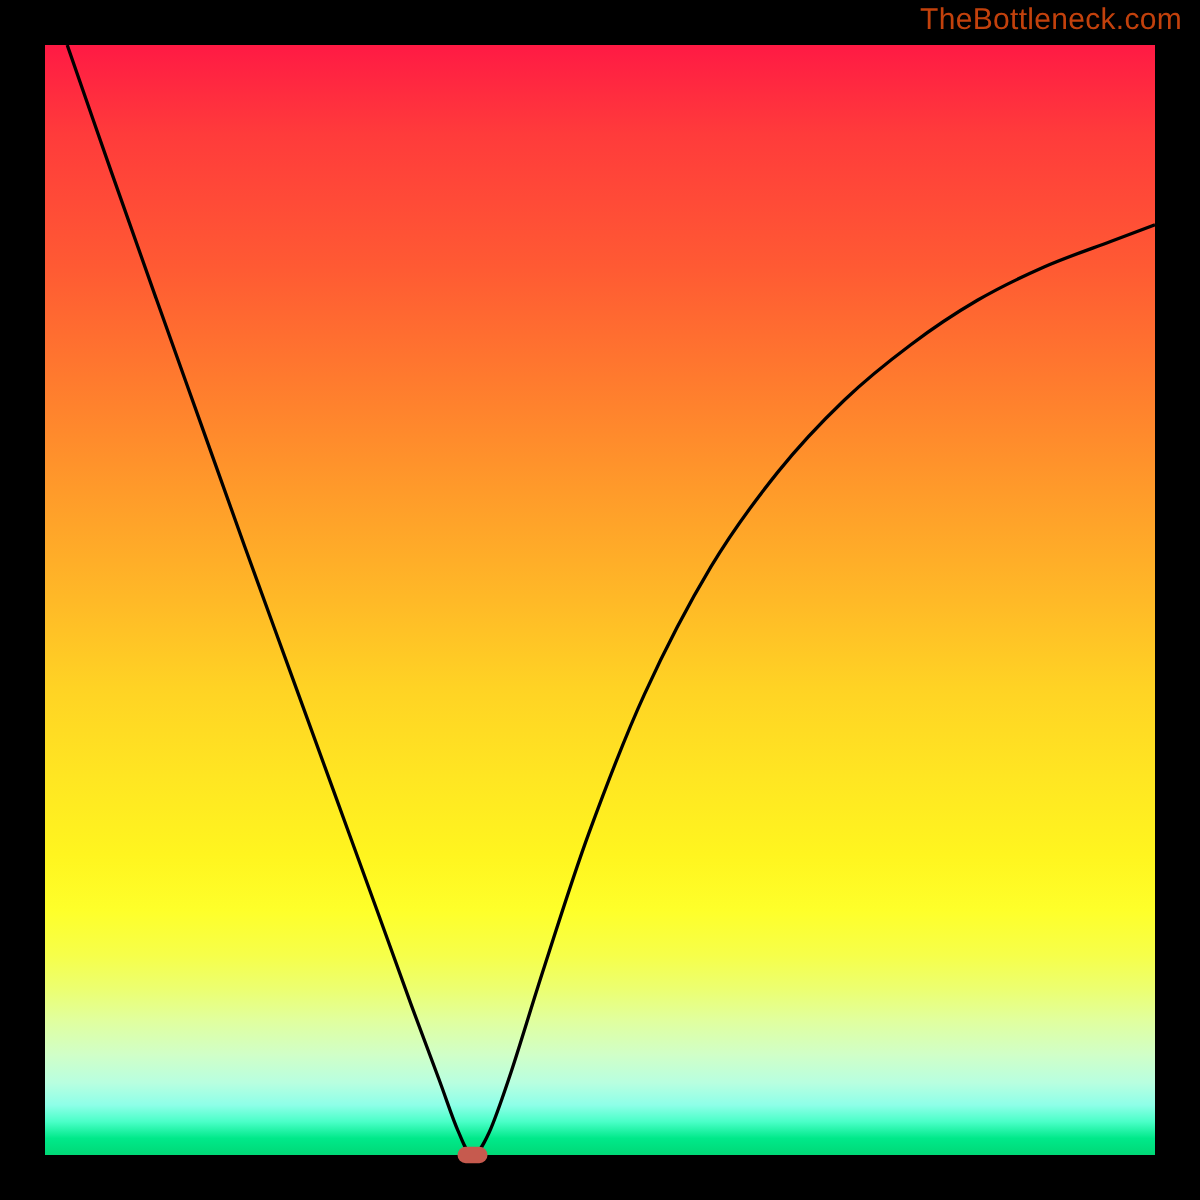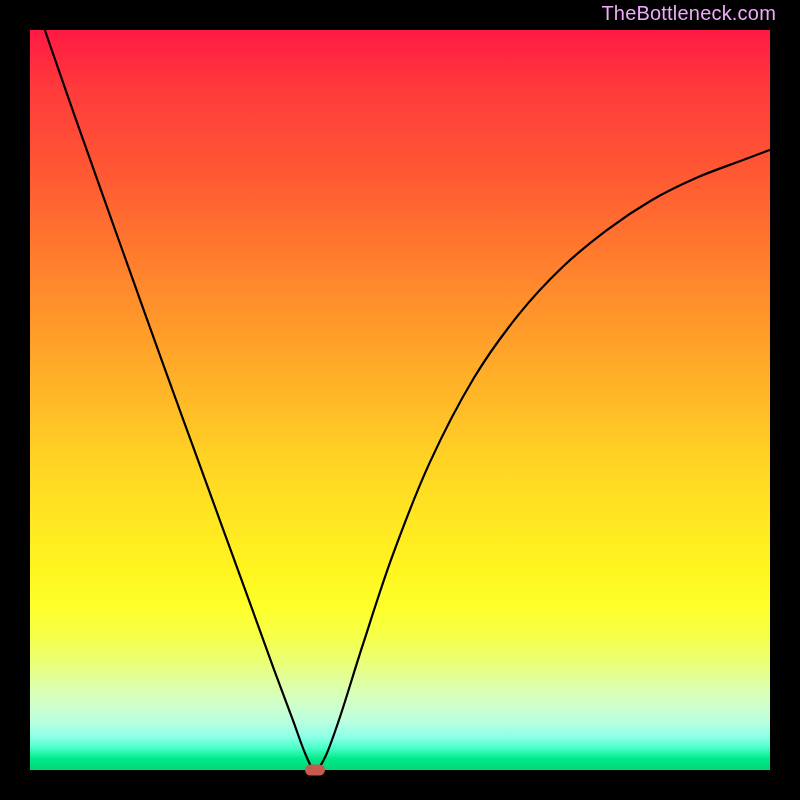--- a/index.html
+++ b/index.html
@@ -7,22 +7,22 @@
     width: 800px;
     height: 800px;
     background: #000;
     position: relative;
     font-family: Arial, Helvetica, sans-serif;
     overflow: hidden;
   }
   .watermark {
     position: absolute;
     top: 2px;
-    right: 24px;
-    color: #f0abfc;
+    right: 12px;
+    color: #c2410c;
     font-size: 20px;
     font-weight: 500;
     z-index: 10;
     letter-spacing: 0.2px;
   }
   .plot {
     position: absolute;
     left: 30px;
     top: 30px;
     width: 740px;

